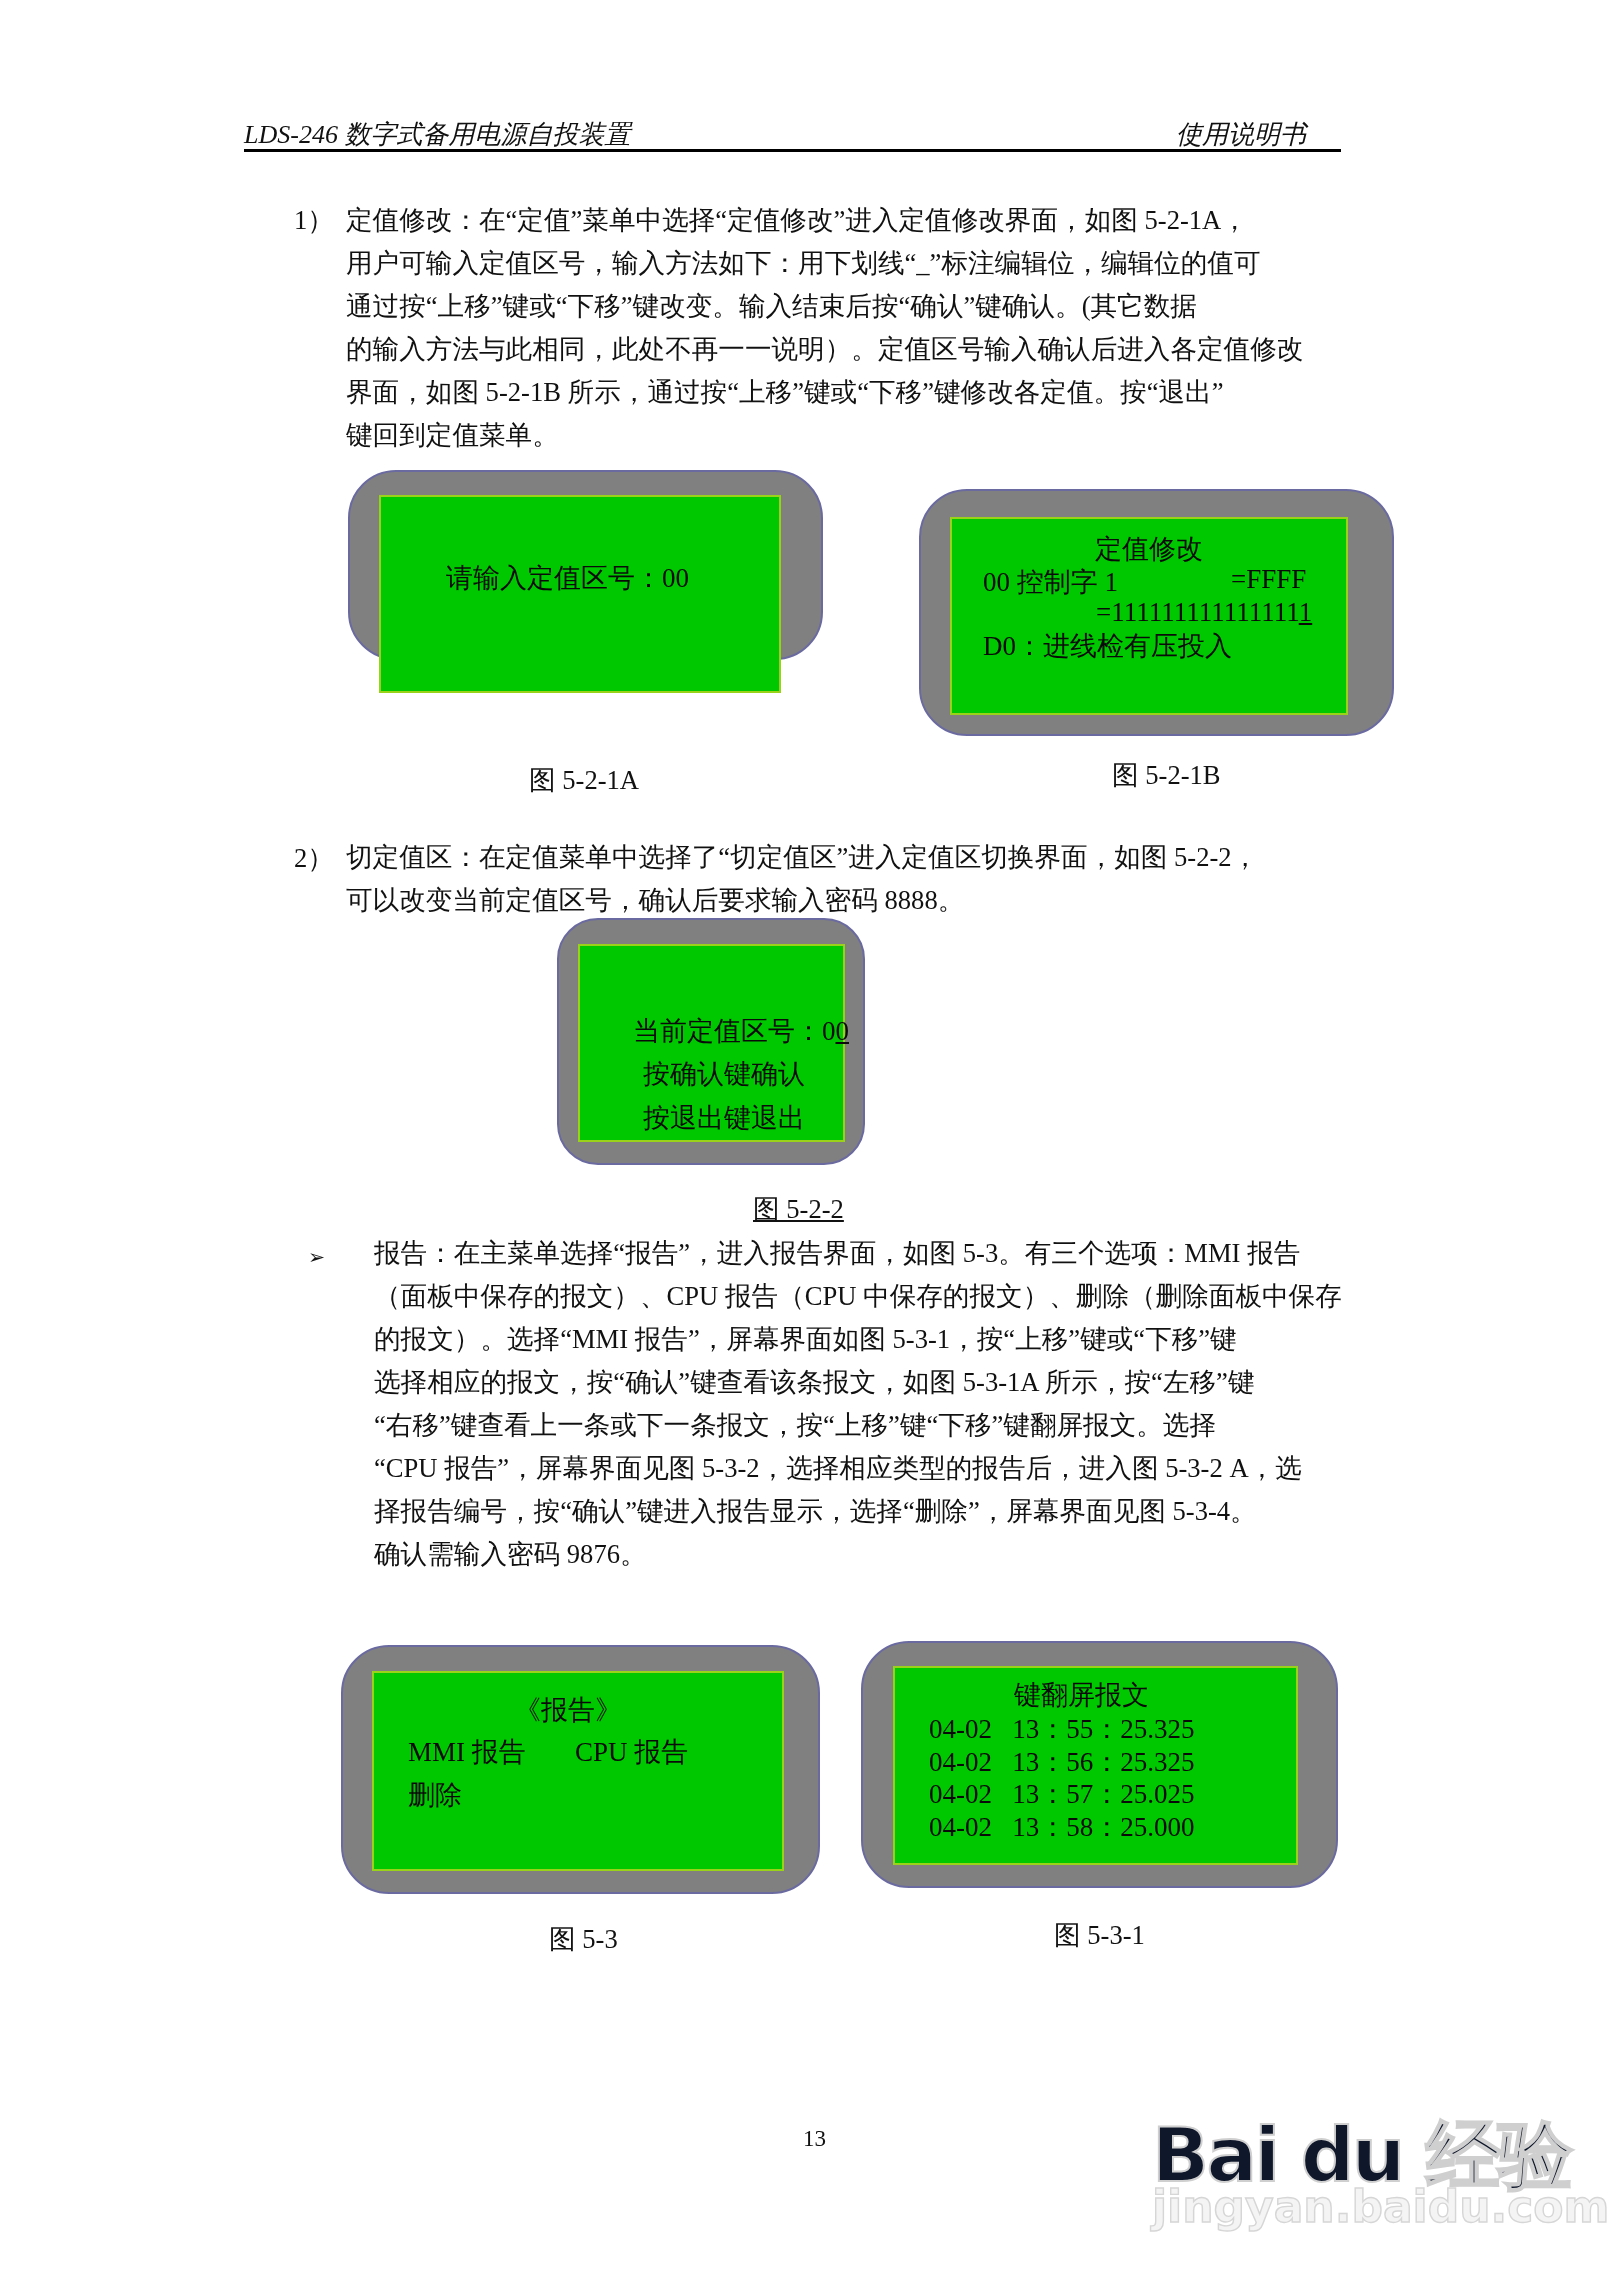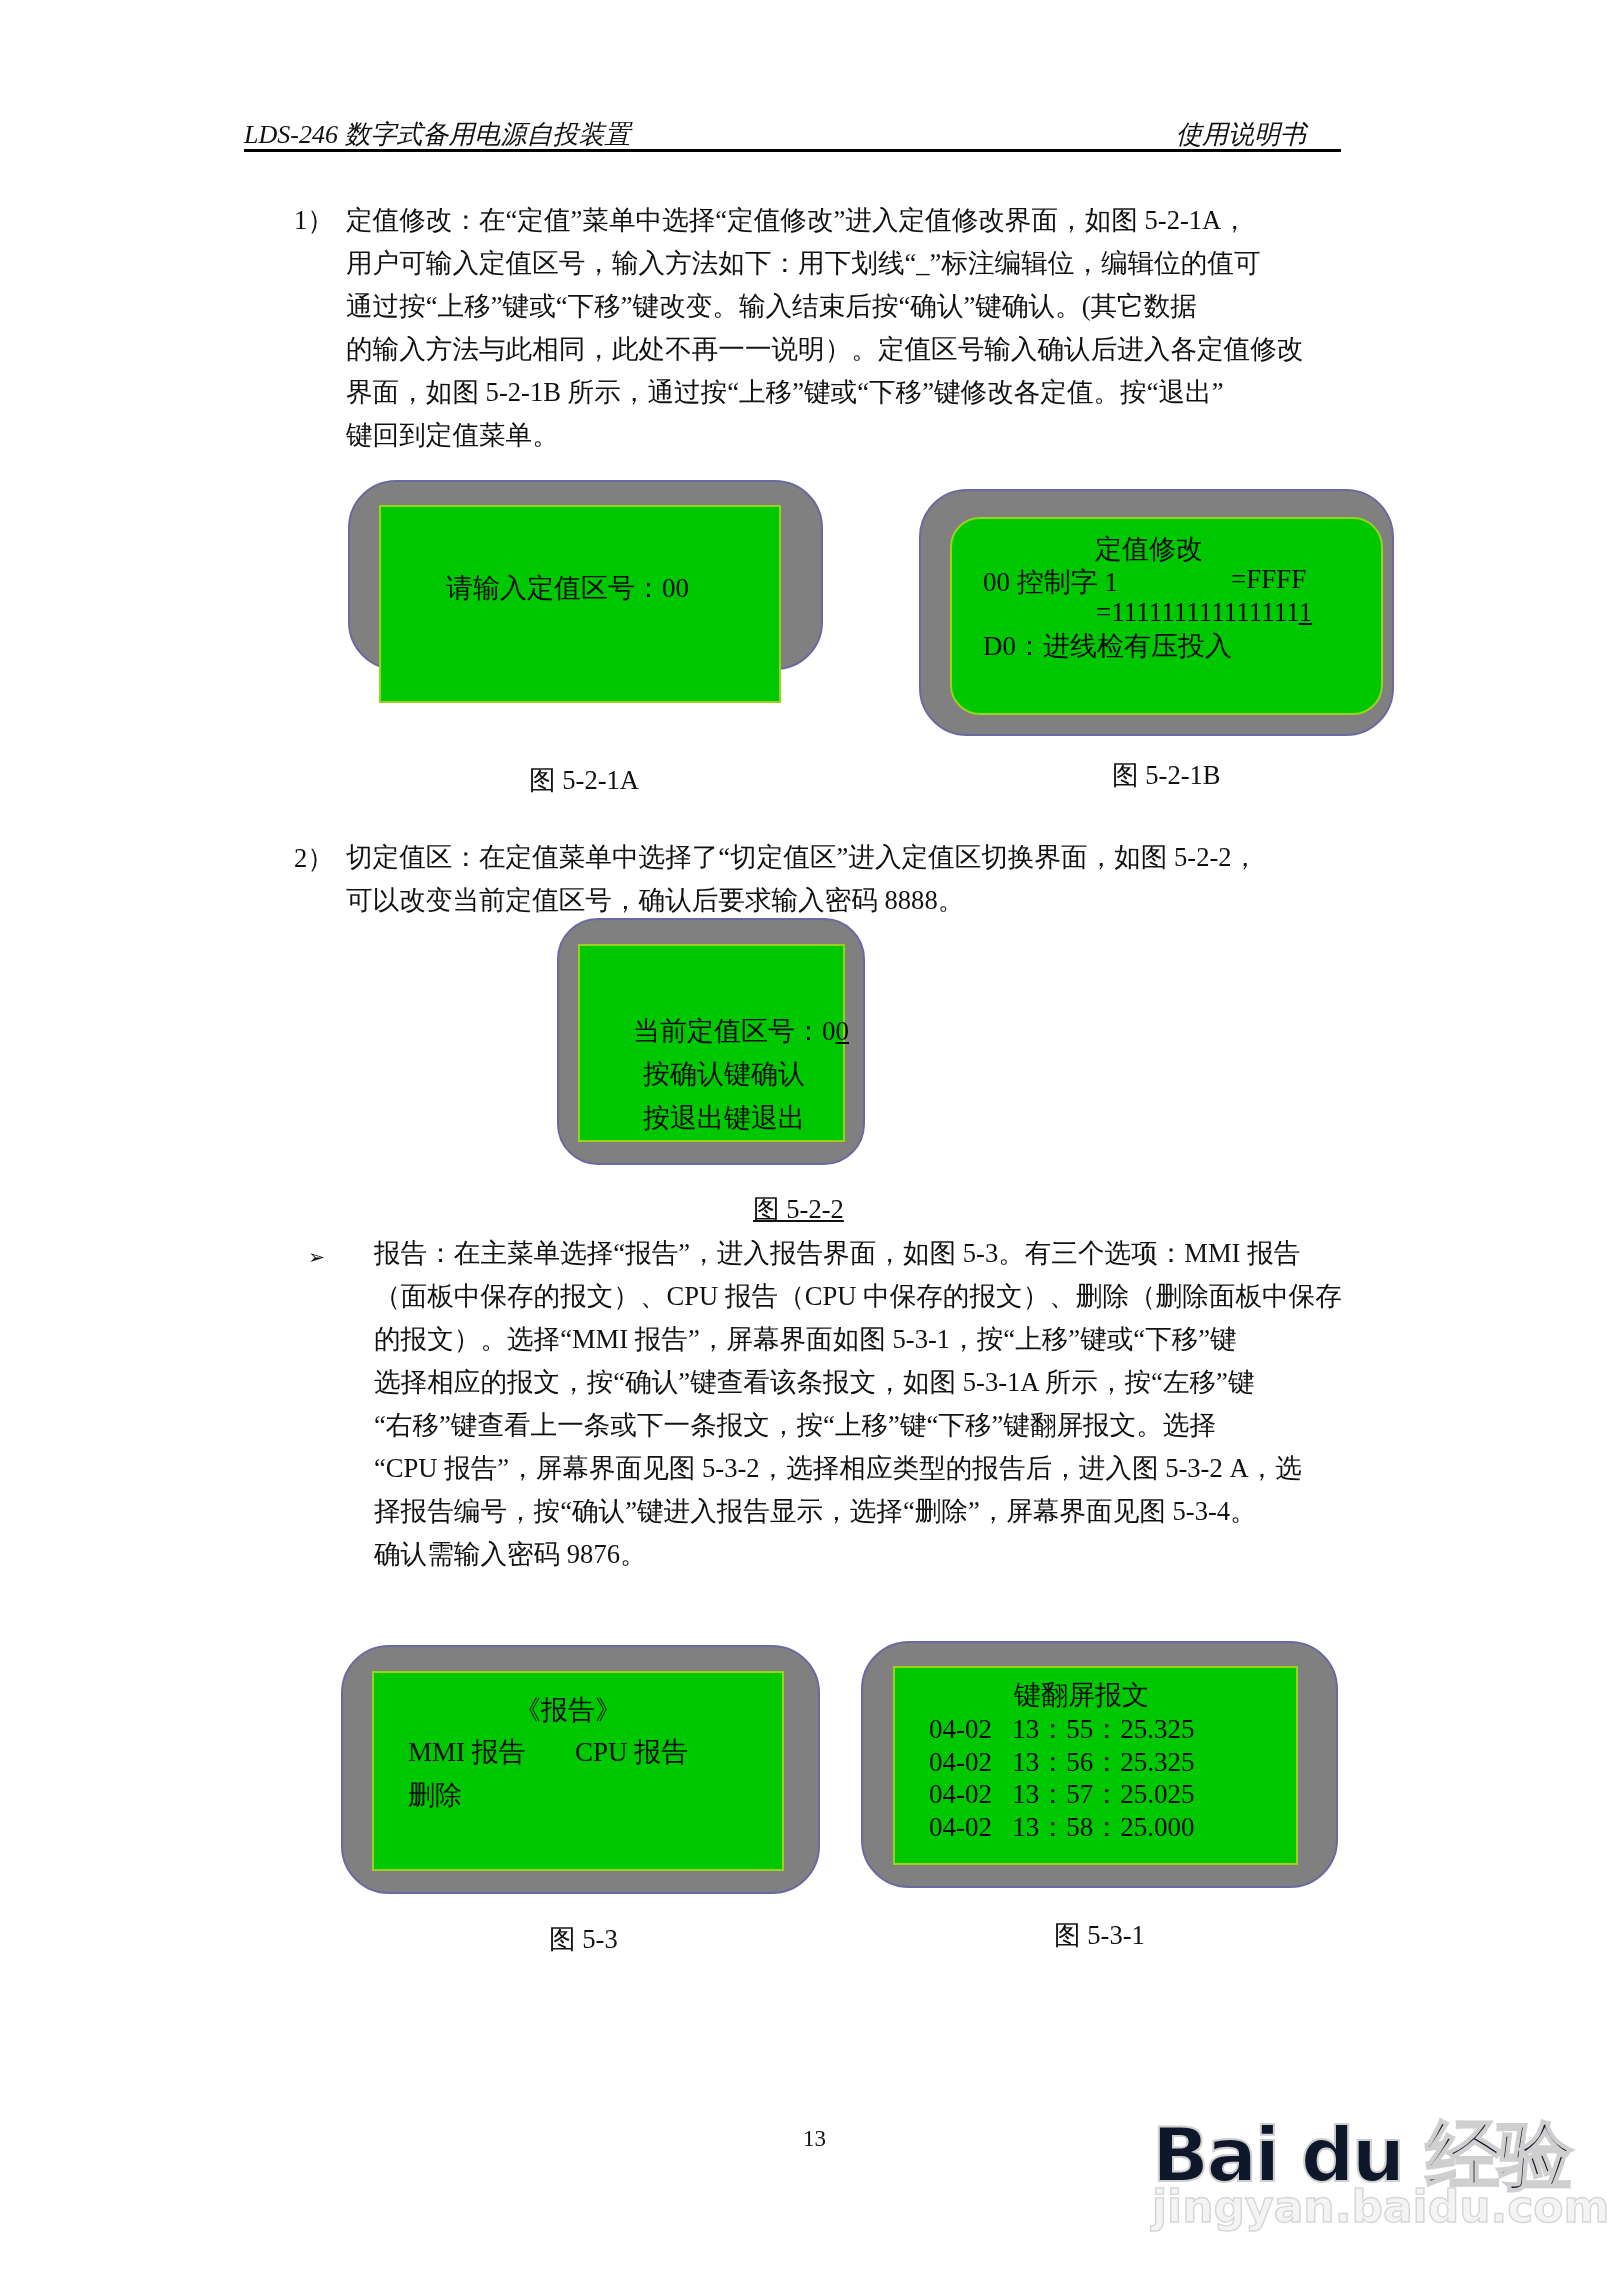--- a/index.html
+++ b/index.html
@@ -33,29 +33,29 @@
 <div class="num" style="left:294px; top:202px;">1）</div>
 <div class="abs para" style="left:346px; top:199px;">
   <div class="line">定值修改：在“定值”菜单中选择“定值修改”进入定值修改界面，如图 5-2-1A，</div>
   <div class="line">用户可输入定值区号，输入方法如下：用下划线“_”标注编辑位，编辑位的值可</div>
   <div class="line">通过按“上移”键或“下移”键改变。输入结束后按“确认”键确认。(其它数据</div>
   <div class="line">的输入方法与此相同，此处不再一一说明）。定值区号输入确认后进入各定值修改</div>
   <div class="line">界面，如图 5-2-1B 所示，通过按“上移”键或“下移”键修改各定值。按“退出”</div>
   <div class="line">键回到定值菜单。</div>
 </div>
 
-<div class="lcd" style="left:348px; top:480px; width:475px; height:190px; border-radius:48px;">
+<div class="lcd" style="left:348px; top:470px; width:475px; height:190px; border-radius:48px;">
   <div class="screen" style="left:29px; top:22.5px; width:402px; height:198px;">
     <div class="t" style="left:65px; top:63px;">请输入定值区号：00</div>
   </div>
 </div>
 <div class="cap" style="left:529px; top:762px;">图 5-2-1A</div>
 
 <div class="lcd" style="left:919px; top:489px; width:475px; height:247px; border-radius:48px;">
-  <div class="screen" style="left:29px; top:26px; width:433px; height:198px;border-radius:30px;">
+  <div class="screen" style="left:29px; top:26px; width:398px; height:198px;">
     <div class="t" style="left:143px; top:12.3px;">定值修改</div>
     <div class="t" style="left:31px; top:45px;">00  控制字 1</div>
     <div class="t" style="left:279px; top:45px;">=FFFF</div>
     <div class="t" style="left:144px; top:78px;"><span>=111111111111111</span><span class="ul">1</span></div>
     <div class="t" style="left:31px; top:109px;">D0：进线检有压投入</div>
   </div>
 </div>
 <div class="cap" style="left:1112px; top:757px;">图 5-2-1B</div>
 
 <div class="num" style="left:294px; top:840px;">2）</div>

